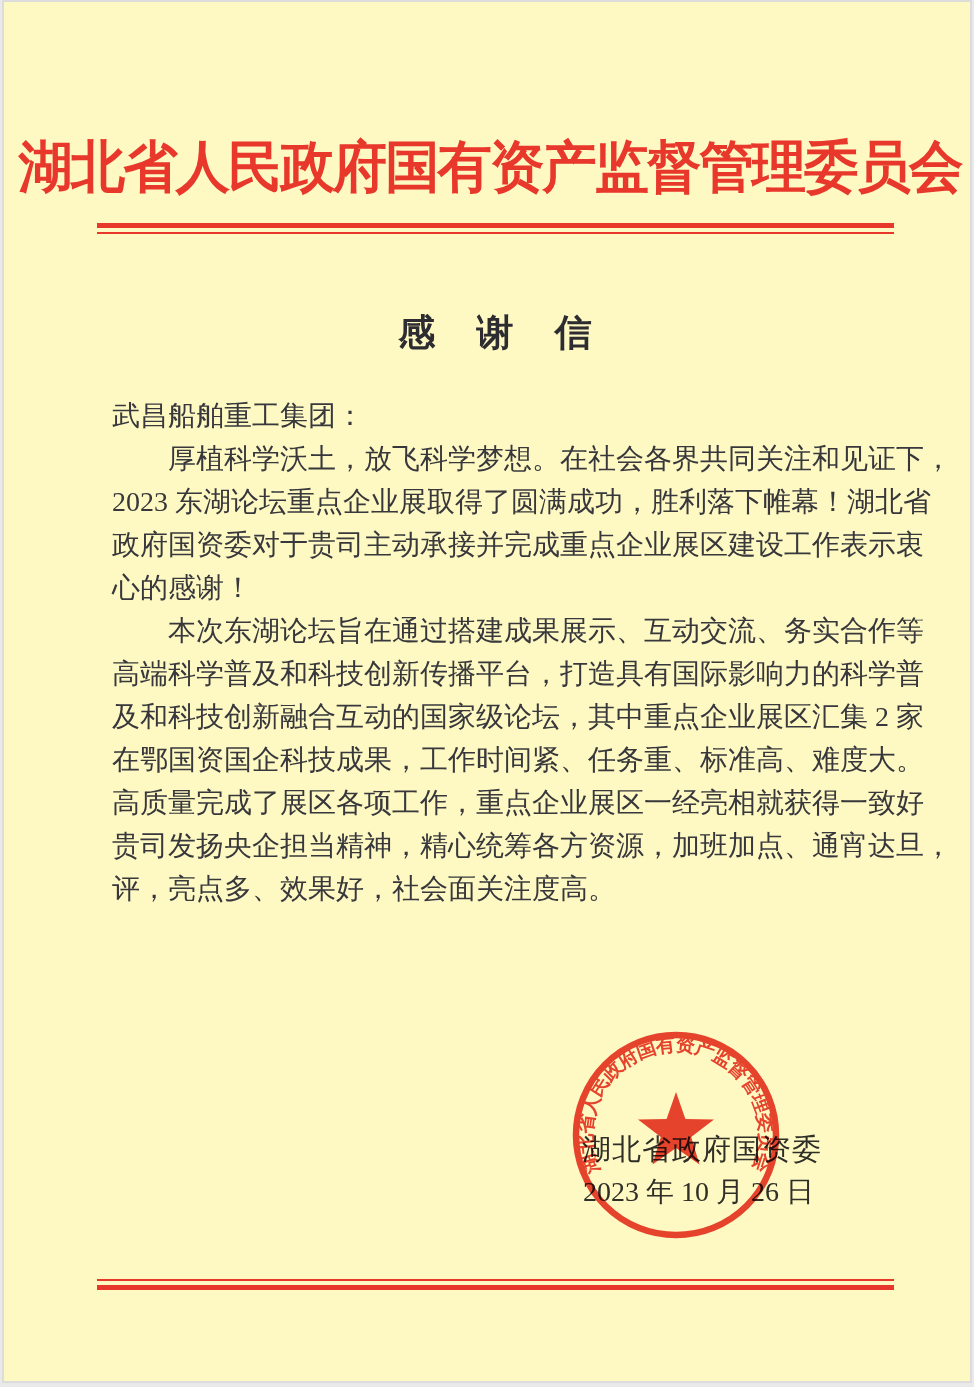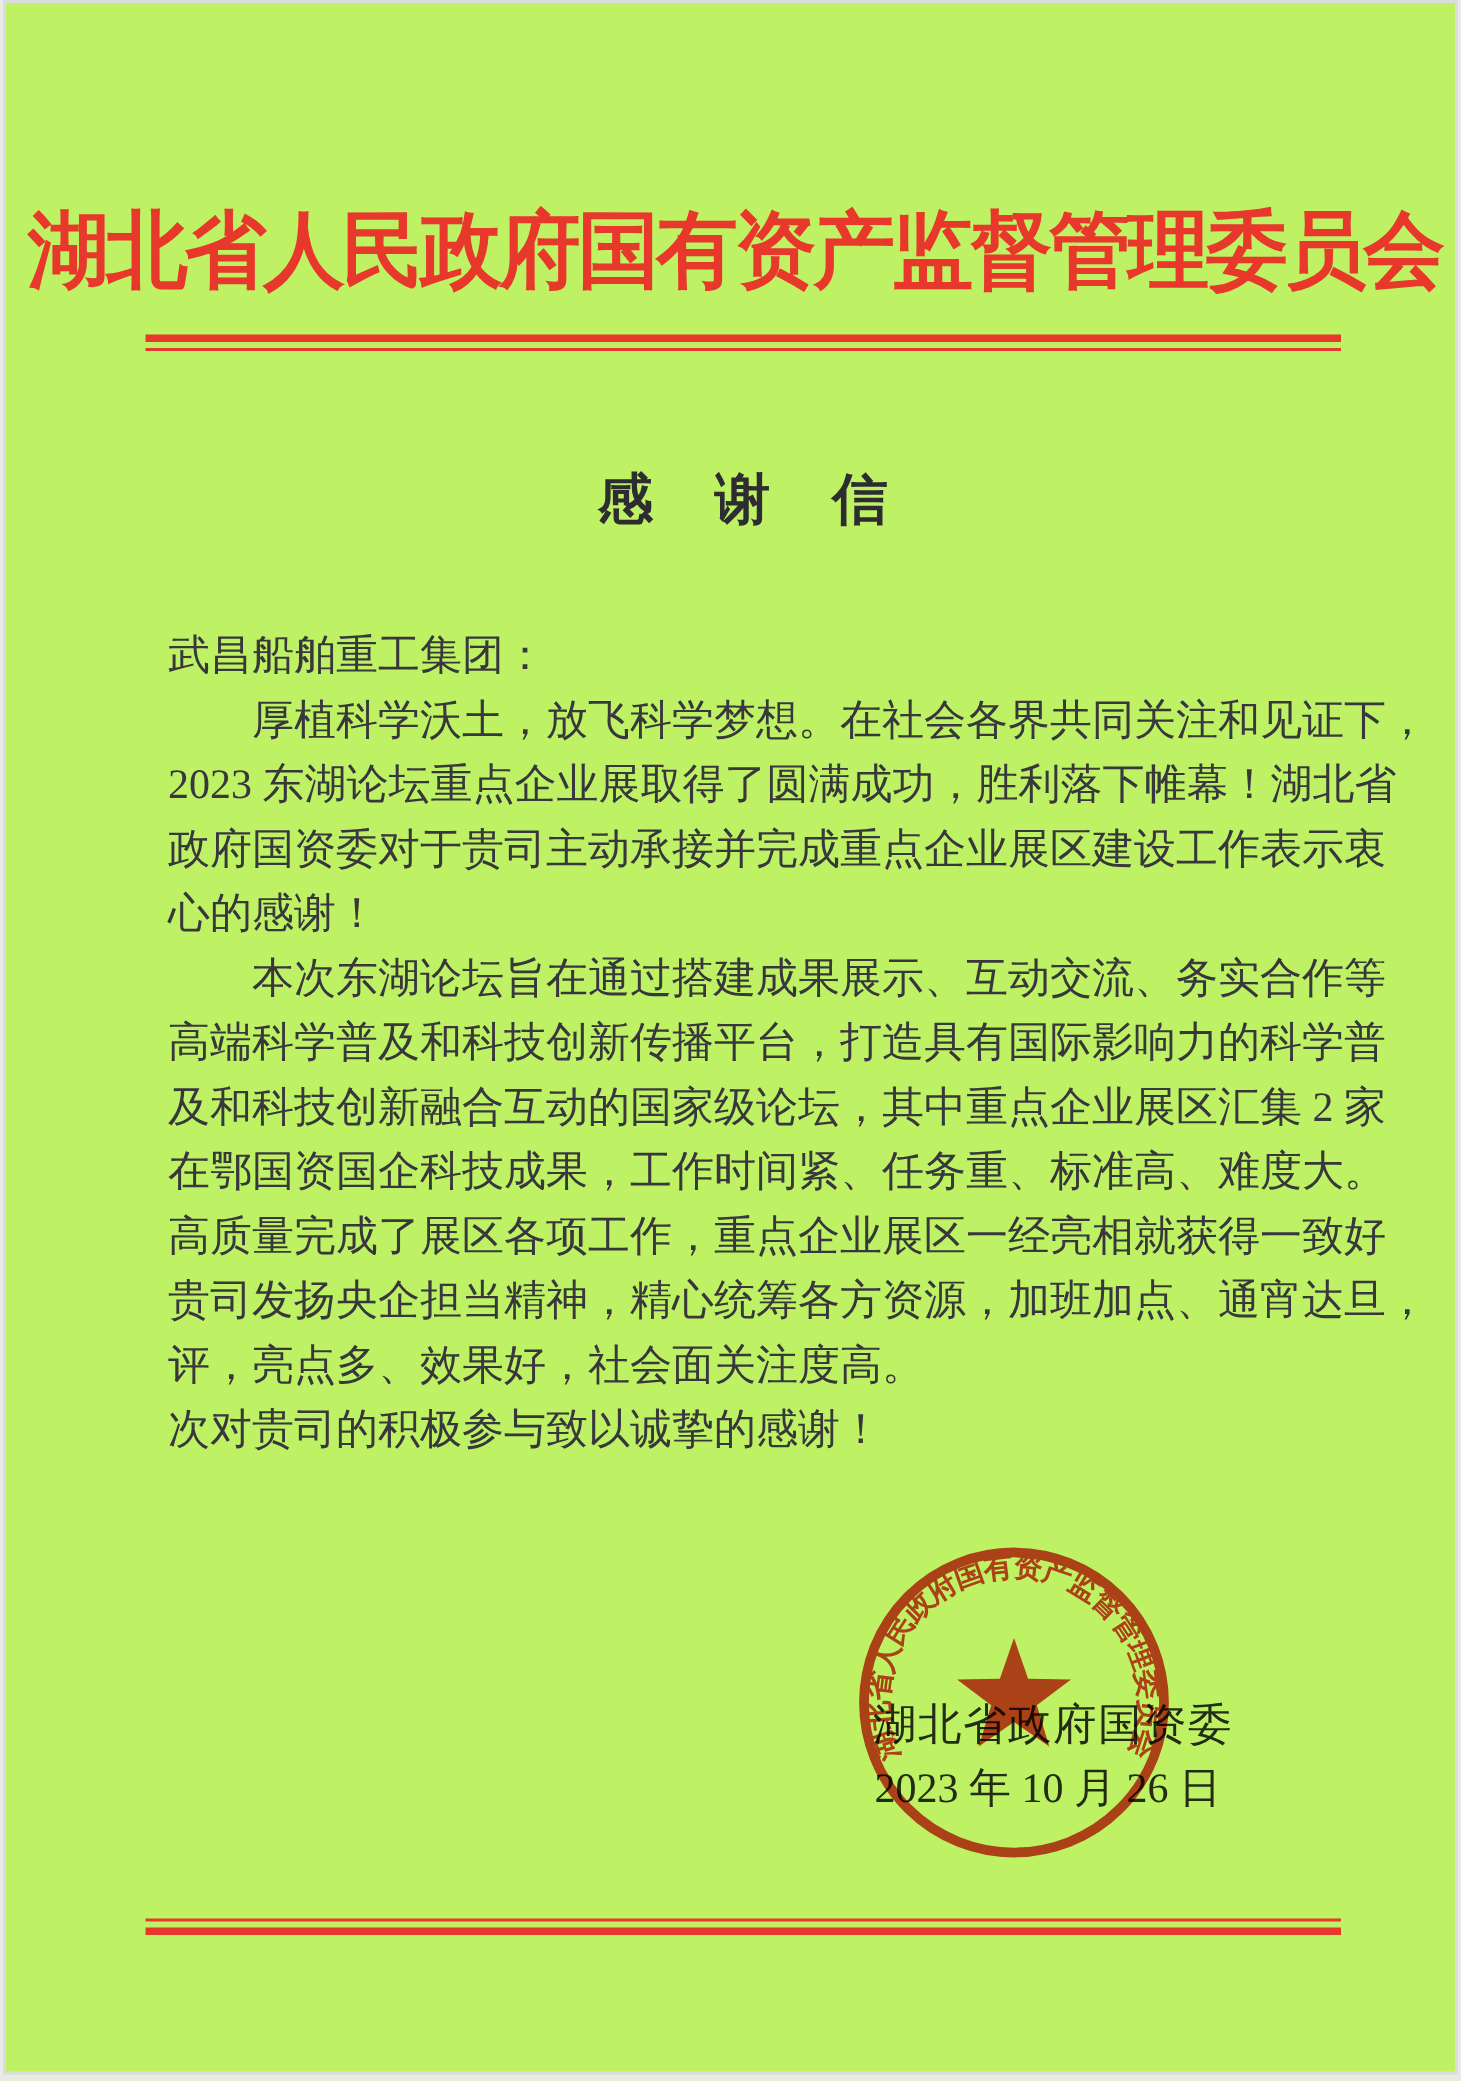--- a/index.html
+++ b/index.html
@@ -1,20 +1,20 @@
 <!DOCTYPE html>
 <html><head>
 <meta charset="utf-8">
 <style>
   html,body{margin:0;padding:0;background:#e9e9e9;}
   .page{
     position:relative;
     width:970px;height:1383px;
     margin:0 auto;
-    background:#bef264;
+    background:#fef9c3;
     border:2px solid #dcdcdc;
     box-sizing:border-box;
     overflow:hidden;
     font-family:"Liberation Serif","DejaVu Serif",serif;
   }
   
   .org-name{
     position:absolute;top:128px;left:0;right:0;
     text-align:center;
     font-size:56px;font-weight:bold;
@@ -32,21 +32,21 @@
   .letter-title{
     position:absolute;top:306px;left:0;right:0;
     text-align:center;
     font-size:37px;font-weight:bold;
     letter-spacing:16px;text-indent:16px;
     color:#2d2d31;
     margin-left:16px;
   }
   
   .body-block{
-    position:absolute;top:414px;left:108px;width:767px;
+    position:absolute;top:392px;left:108px;width:767px;
     font-size:28px;line-height:43px;
     color:#37373c;
   }
   .body-block .line{
     height:43px;
     text-align:justify;
     text-align-last:justify;
     white-space:nowrap;
   }
   .body-block .salutation,
@@ -95,21 +95,20 @@
     <div class="line plast">心的感谢！</div>
 
     <div class="line first">本次东湖论坛旨在通过搭建成果展示、互动交流、务实合作等</div>
     <div class="line">高端科学普及和科技创新传播平台，打造具有国际影响力的科学普</div>
     <div class="line">及和科技创新融合互动的国家级论坛，其中重点企业展区汇集 2 家</div>
     <div class="line">在鄂国资国企科技成果，工作时间紧、任务重、标准高、难度大。</div>
     <div class="line">高质量完成了展区各项工作，重点企业展区一经亮相就获得一致好</div>
     <div class="line">贵司发扬央企担当精神，精心统筹各方资源，加班加点、通宵达旦，</div>
     <div class="line plast">评，亮点多、效果好，社会面关注度高。</div>
 
-    <div class="line plast">次对贵司的积极参与致以诚挚的感谢！</div>
   </div>
 
   <svg class="seal" viewBox="0 0 230 230">
     <circle cx="115" cy="115" r="100" fill="none" stroke="#e43428" stroke-width="6.5"></circle>
     <polygon points="115,72 124.4,99.1 153,99.6 130.2,116.9 138.5,144.4 115,128 91.5,144.4 99.8,116.9 77,99.6 105.6,99.1" fill="#e43428"></polygon>
     <path id="sealArc" d="M 38.9 150.5 A 84 84 0 1 1 191.1 150.5" fill="none"></path>
     <text font-size="19.5" fill="#e43428" font-weight="bold" font-family="'Liberation Serif','DejaVu Serif',serif">
       <textPath href="#sealArc" startOffset="0" textLength="336">湖北省人民政府国有资产监督管理委员会</textPath>
     </text>
   </svg>

